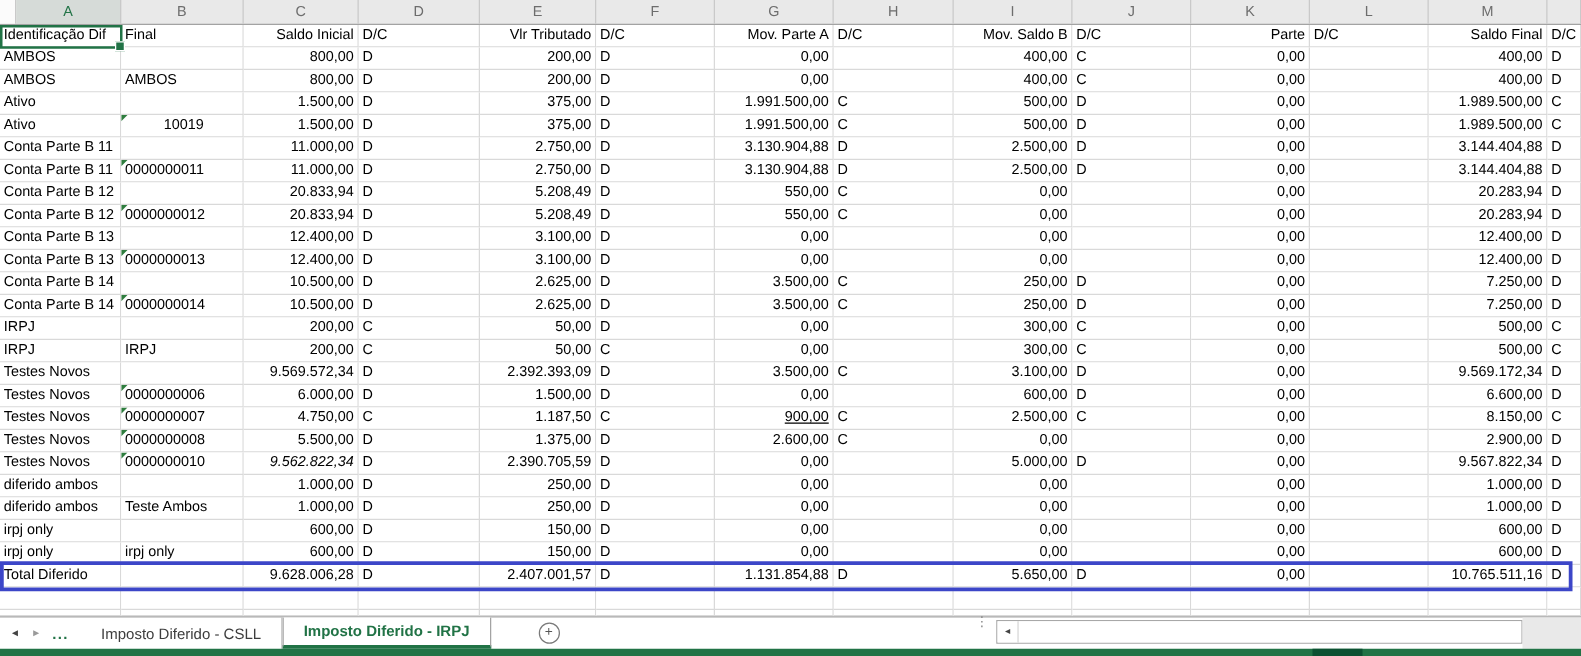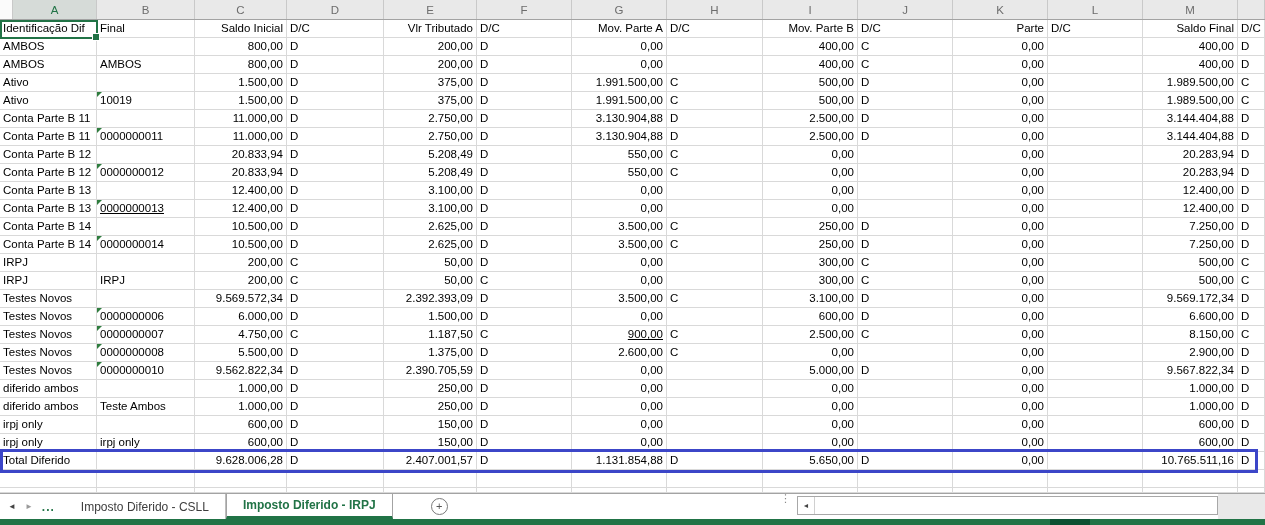--- a/index.html
+++ b/index.html
@@ -87,21 +87,21 @@
   <div class="grid">
       <div class="row" style="height: 18px;">
         <div class="cell txt" style="width: 97px;">Identificação Dif</div>
         <div class="cell txt" style="width: 98px;">Final</div>
         <div class="cell num" style="width: 92px;">Saldo Inicial</div>
         <div class="cell txt" style="width: 97px;">D/C</div>
         <div class="cell num" style="width: 93px;">Vlr Tributado</div>
         <div class="cell txt" style="width: 95px;">D/C</div>
         <div class="cell num" style="width: 95px;">Mov. Parte A</div>
         <div class="cell txt" style="width: 96px;">D/C</div>
-        <div class="cell num" style="width: 95px;">Mov. Parte B</div>
+        <div class="cell num" style="width: 95px;">Mov. Saldo B</div>
         <div class="cell txt" style="width: 95px;">D/C</div>
         <div class="cell num" style="width: 95px;">Parte</div>
         <div class="cell txt" style="width: 95px;">D/C</div>
         <div class="cell num" style="width: 95px;">Saldo Final</div>
         <div class="cell txt" style="width: 27px;">D/C</div>
       </div>
       <div class="row" style="height: 18px;">
         <div class="cell txt" style="width: 97px;">AMBOS</div>
         <div class="cell txt" style="width: 98px;"></div>
         <div class="cell num" style="width: 92px;">800,00</div>
@@ -144,21 +144,21 @@
         <div class="cell txt" style="width: 96px;">C</div>
         <div class="cell num" style="width: 95px;">500,00</div>
         <div class="cell txt" style="width: 95px;">D</div>
         <div class="cell num" style="width: 95px;">0,00</div>
         <div class="cell txt" style="width: 95px;"></div>
         <div class="cell num" style="width: 95px;">1.989.500,00</div>
         <div class="cell txt" style="width: 27px;">C</div>
       </div>
       <div class="row" style="height: 18px;">
         <div class="cell txt" style="width: 97px;">Ativo</div>
-        <div class="cell txt" style="width: 98px;">10019<span class="tri"></span></div>
+        <div class="cell txt" style="width: 98px; text-align: center;">10019<span class="tri"></span></div>
         <div class="cell num" style="width: 92px;">1.500,00</div>
         <div class="cell txt" style="width: 97px;">D</div>
         <div class="cell num" style="width: 93px;">375,00</div>
         <div class="cell txt" style="width: 95px;">D</div>
         <div class="cell num" style="width: 95px;">1.991.500,00</div>
         <div class="cell txt" style="width: 96px;">C</div>
         <div class="cell num" style="width: 95px;">500,00</div>
         <div class="cell txt" style="width: 95px;">D</div>
         <div class="cell num" style="width: 95px;">0,00</div>
         <div class="cell txt" style="width: 95px;"></div>
@@ -240,21 +240,21 @@
         <div class="cell txt" style="width: 96px;"></div>
         <div class="cell num" style="width: 95px;">0,00</div>
         <div class="cell txt" style="width: 95px;"></div>
         <div class="cell num" style="width: 95px;">0,00</div>
         <div class="cell txt" style="width: 95px;"></div>
         <div class="cell num" style="width: 95px;">12.400,00</div>
         <div class="cell txt" style="width: 27px;">D</div>
       </div>
       <div class="row" style="height: 18px;">
         <div class="cell txt" style="width: 97px;">Conta Parte B 13</div>
-        <div class="cell txt" style="width: 98px; text-decoration: underline;">0000000013<span class="tri"></span></div>
+        <div class="cell txt" style="width: 98px;">0000000013<span class="tri"></span></div>
         <div class="cell num" style="width: 92px;">12.400,00</div>
         <div class="cell txt" style="width: 97px;">D</div>
         <div class="cell num" style="width: 93px;">3.100,00</div>
         <div class="cell txt" style="width: 95px;">D</div>
         <div class="cell num" style="width: 95px;">0,00</div>
         <div class="cell txt" style="width: 96px;"></div>
         <div class="cell num" style="width: 95px;">0,00</div>
         <div class="cell txt" style="width: 95px;"></div>
         <div class="cell num" style="width: 95px;">0,00</div>
         <div class="cell txt" style="width: 95px;"></div>
@@ -385,21 +385,21 @@
         <div class="cell num" style="width: 95px;">0,00</div>
         <div class="cell txt" style="width: 95px;"></div>
         <div class="cell num" style="width: 95px;">0,00</div>
         <div class="cell txt" style="width: 95px;"></div>
         <div class="cell num" style="width: 95px;">2.900,00</div>
         <div class="cell txt" style="width: 27px;">D</div>
       </div>
       <div class="row" style="height: 18px;">
         <div class="cell txt" style="width: 97px;">Testes Novos</div>
         <div class="cell txt" style="width: 98px;">0000000010<span class="tri"></span></div>
-        <div class="cell num" style="width: 92px;">9.562.822,34</div>
+        <div class="cell num" style="width: 92px; font-style: italic;">9.562.822,34</div>
         <div class="cell txt" style="width: 97px;">D</div>
         <div class="cell num" style="width: 93px;">2.390.705,59</div>
         <div class="cell txt" style="width: 95px;">D</div>
         <div class="cell num" style="width: 95px;">0,00</div>
         <div class="cell txt" style="width: 96px;"></div>
         <div class="cell num" style="width: 95px;">5.000,00</div>
         <div class="cell txt" style="width: 95px;">D</div>
         <div class="cell num" style="width: 95px;">0,00</div>
         <div class="cell txt" style="width: 95px;"></div>
         <div class="cell num" style="width: 95px;">9.567.822,34</div>

